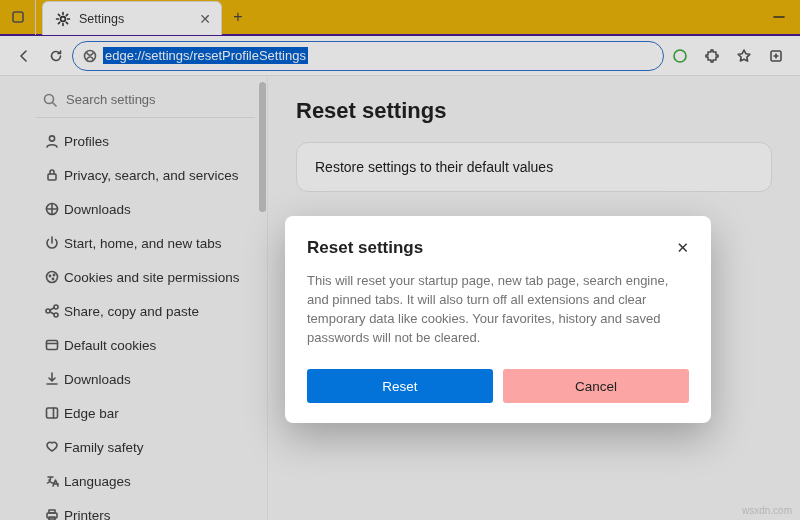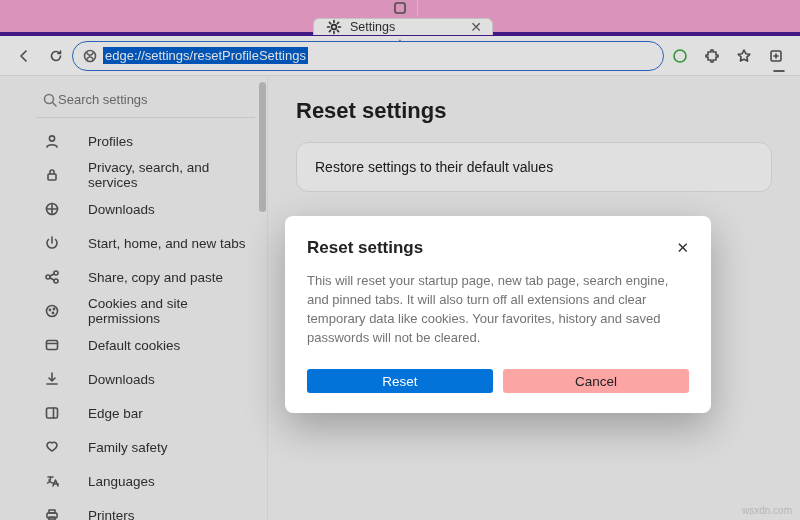--- a/index.html
+++ b/index.html
@@ -1,51 +1,51 @@
 <!DOCTYPE html>
 <html><head>
 <meta charset="utf-8">
 <style>
 * { margin: 0; padding: 0; box-sizing: border-box; font-family: "Segoe UI", Arial, sans-serif; }
 body { width: 800px; height: 520px; overflow: hidden; background: #f7f7f7; position: relative; }
 
-.titlebar { height: 36px; background: #f9a8d4; display: flex; align-items: center; border-bottom: 4px solid #4c1d95; flex-direction: column; }
+.titlebar { height: 36px; background: #eab308; display: flex; align-items: center; border-bottom: 2px solid #4c1d95; }
 .tab-strip-icon { width: 36px; height: 36px; display: flex; align-items: center; justify-content: center; color: #555; border-right: 1px solid #ddd; }
 .tab { display: flex; align-items: center; height: 34px; padding: 0 10px 0 12px; background: #fff; border-top-left-radius: 6px; border-top-right-radius: 6px; margin-left: 6px; margin-top: 2px; min-width: 180px; font-size: 12.5px; color: #333; gap: 8px; border: 1px solid #ddd; border-bottom: none; }
 .tab .tab-close { margin-left: auto; color: #666; font-size: 14px; cursor: pointer; }
 .new-tab { width: 32px; height: 32px; display: flex; align-items: center; justify-content: center; color: #444; font-size: 16px; cursor: pointer; }
 .win-controls { margin-left: auto; display: flex; }
 .win-btn { width: 42px; height: 36px; display: flex; align-items: center; justify-content: center; color: #333; font-size: 12px; }
 
 .toolbar { height: 40px; background: #fff; display: flex; align-items: center; padding: 0 8px; gap: 0; border-bottom: 1px solid #e5e5e5; }
 .tb-btn { width: 32px; height: 32px; display: flex; align-items: center; justify-content: center; color: #555; border-radius: 4px; }
 .address { flex: 1; height: 30px; border: 1px solid #2f6fd0; border-radius: 15px; display: flex; align-items: center; padding: 0 8px; background: #fff; }
 .address .addr-icon { width: 18px; height: 18px; display: flex; align-items: center; justify-content: center; color: #666; margin-right: 4px; }
 .address .addr-text { font-size: 13px; color: #fff; background: #0060d0; padding: 1px 2px; }
 
 .content { display: flex; height: calc(100% - 76px); }
 .sidebar { width: 268px; background: #f7f7f7; padding: 6px 0 0 36px; overflow: hidden; border-right: 1px solid #ebebeb; position: relative; }
-.search-wrap { display: flex; align-items: center; height: 36px; border-bottom: 1px solid #e2e2e2; margin: 0 12px 6px 0; padding: 0 6px; gap: 0; color: #888; }
+.search-wrap { display: flex; align-items: center; height: 36px; border-bottom: 1px solid #e2e2e2; margin: 0 12px 6px 0; padding: 0 6px; gap: 8px; color: #888; }
 .search-wrap input { border: none; background: transparent; outline: none; font-size: 13px; flex: 1; color: #333; }
-.nav-item { display: flex; align-items: center; height: 34px; padding: 0 8px; gap: 28px; font-size: 13.5px; color: #333; cursor: pointer; border-radius: 4px; margin-right: 10px; }
+.nav-item { display: flex; align-items: center; height: 34px; padding: 0 8px; gap: 4px; font-size: 13.5px; color: #333; cursor: pointer; border-radius: 4px; margin-right: 10px; }
 .nav-item svg, .nav-item .ic { color: #5b5b5b; flex-shrink: 0; }
 .scrollbar { position: absolute; right: 1px; top: 6px; width: 7px; height: 130px; background: #c6c6c6; border-radius: 4px; }
 
 .main { flex: 1; background: #f7f7f7; padding: 22px 28px; }
 .main h1 { font-size: 22px; font-weight: 600; color: #222; margin-bottom: 18px; }
 .card { background: #fff; border: 1px solid #e5e5e5; border-radius: 12px; padding: 16px 18px; font-size: 14px; color: #222; }
 
 .backdrop { position: absolute; inset: 0; background: rgba(0,0,0,0.12); }
 .dialog { position: absolute; left: 285px; top: 216px; width: 426px; background: #fff; border-radius: 8px; box-shadow: 0 14px 40px rgba(0,0,0,0.28); padding: 22px 22px 20px 22px; }
 .dialog-header { display: flex; align-items: center; }
 .dialog h2 { font-size: 17px; font-weight: 600; color: #222; }
 .dialog-close { margin-left: auto; color: #333; cursor: pointer; font-size: 15px; }
 .dialog p { font-size: 13px; color: #737373; line-height: 1.45; margin-top: 14px; }
 .dialog-buttons { display: flex; gap: 10px; margin-top: 22px; }
-.btn { flex: 1; height: 24px; display: flex; align-items: center; justify-content: center; font-size: 13.5px; border-radius: 3px; cursor: pointer; }
+.btn { flex: 1; height: 34px; display: flex; align-items: center; justify-content: center; font-size: 13.5px; border-radius: 3px; cursor: pointer; }
 .btn-primary { background: #0372d9; color: #fff; }
 .btn-secondary { background: #fca5a5; color: #222; }
 
 .watermark { position: absolute; bottom: 4px; right: 8px; font-size: 10px; color: #b5b5b5; text-align: center; }
 
 svg { width: 16px; height: 16px; stroke: currentColor; fill: none; stroke-width: 1.6; stroke-linecap: round; stroke-linejoin: round; }
 </style>
 </head>
 <body>
 
@@ -150,36 +150,36 @@
     </div>
     <div class="nav-item">
       <svg>
           <path d="M8 2v6"></path>
           <path d="M4.5 4.5a5 5 0 1 0 7 0"></path>
         </svg>
       <span>Start, home, and new tabs</span>
     </div>
     <div class="nav-item">
       <svg>
+          <circle cx="8" cy="8" r="5.5"></circle>
+          <circle cx="6" cy="7" r=".6" fill="currentColor"></circle>
+          <circle cx="10" cy="6" r=".6" fill="currentColor"></circle>
+          <circle cx="9" cy="10" r=".6" fill="currentColor"></circle>
+        </svg>
+      <span>Cookies and site permissions</span>
+    </div>
+    <div class="nav-item">
+      <svg>
           <circle cx="4" cy="8" r="2"></circle>
           <circle cx="12" cy="4" r="2"></circle>
           <circle cx="12" cy="12" r="2"></circle>
           <line x1="5.8" y1="7.2" x2="10.2" y2="4.8"></line>
           <line x1="5.8" y1="8.8" x2="10.2" y2="11.2"></line>
         </svg>
       <span>Share, copy and paste</span>
-    </div>
-    <div class="nav-item">
-      <svg>
-          <circle cx="8" cy="8" r="5.5"></circle>
-          <circle cx="6" cy="7" r=".6" fill="currentColor"></circle>
-          <circle cx="10" cy="6" r=".6" fill="currentColor"></circle>
-          <circle cx="9" cy="10" r=".6" fill="currentColor"></circle>
-        </svg>
-      <span>Cookies and site permissions</span>
     </div>
     <div class="nav-item">
       <svg>
           <rect x="2.5" y="3.5" width="11" height="9" rx="1.5"></rect>
           <line x1="2.5" y1="6.5" x2="13.5" y2="6.5"></line>
         </svg>
       <span>Default cookies</span>
     </div>
     <div class="nav-item">
       <svg>

